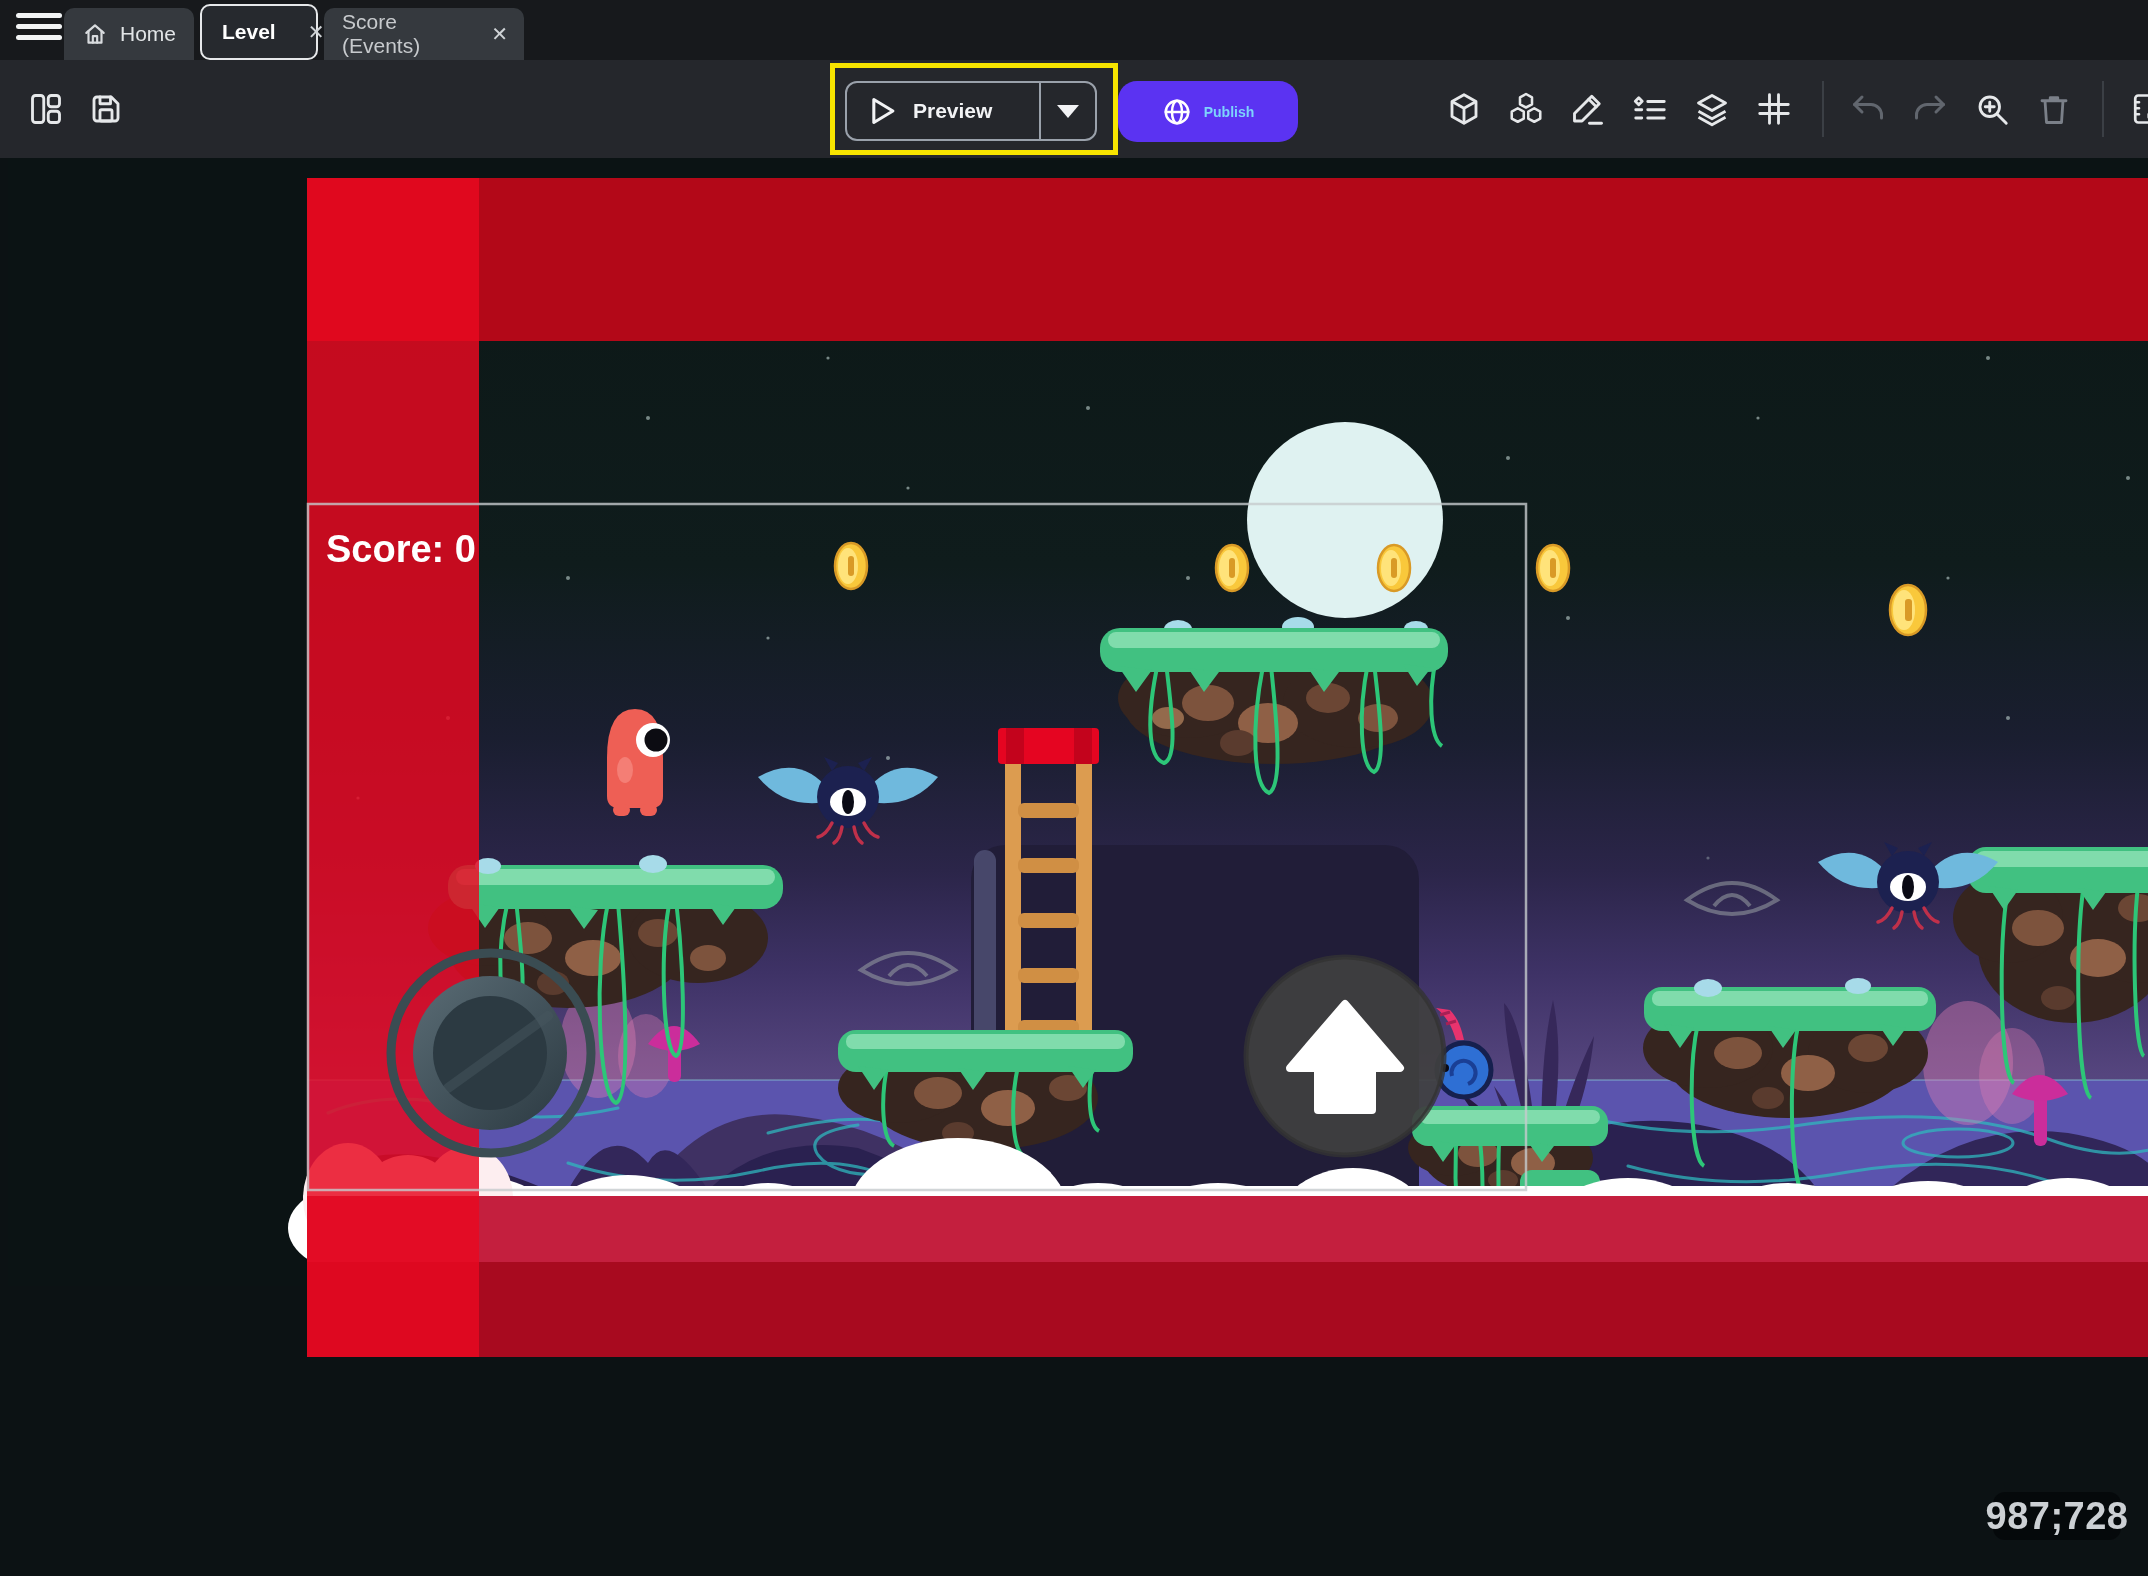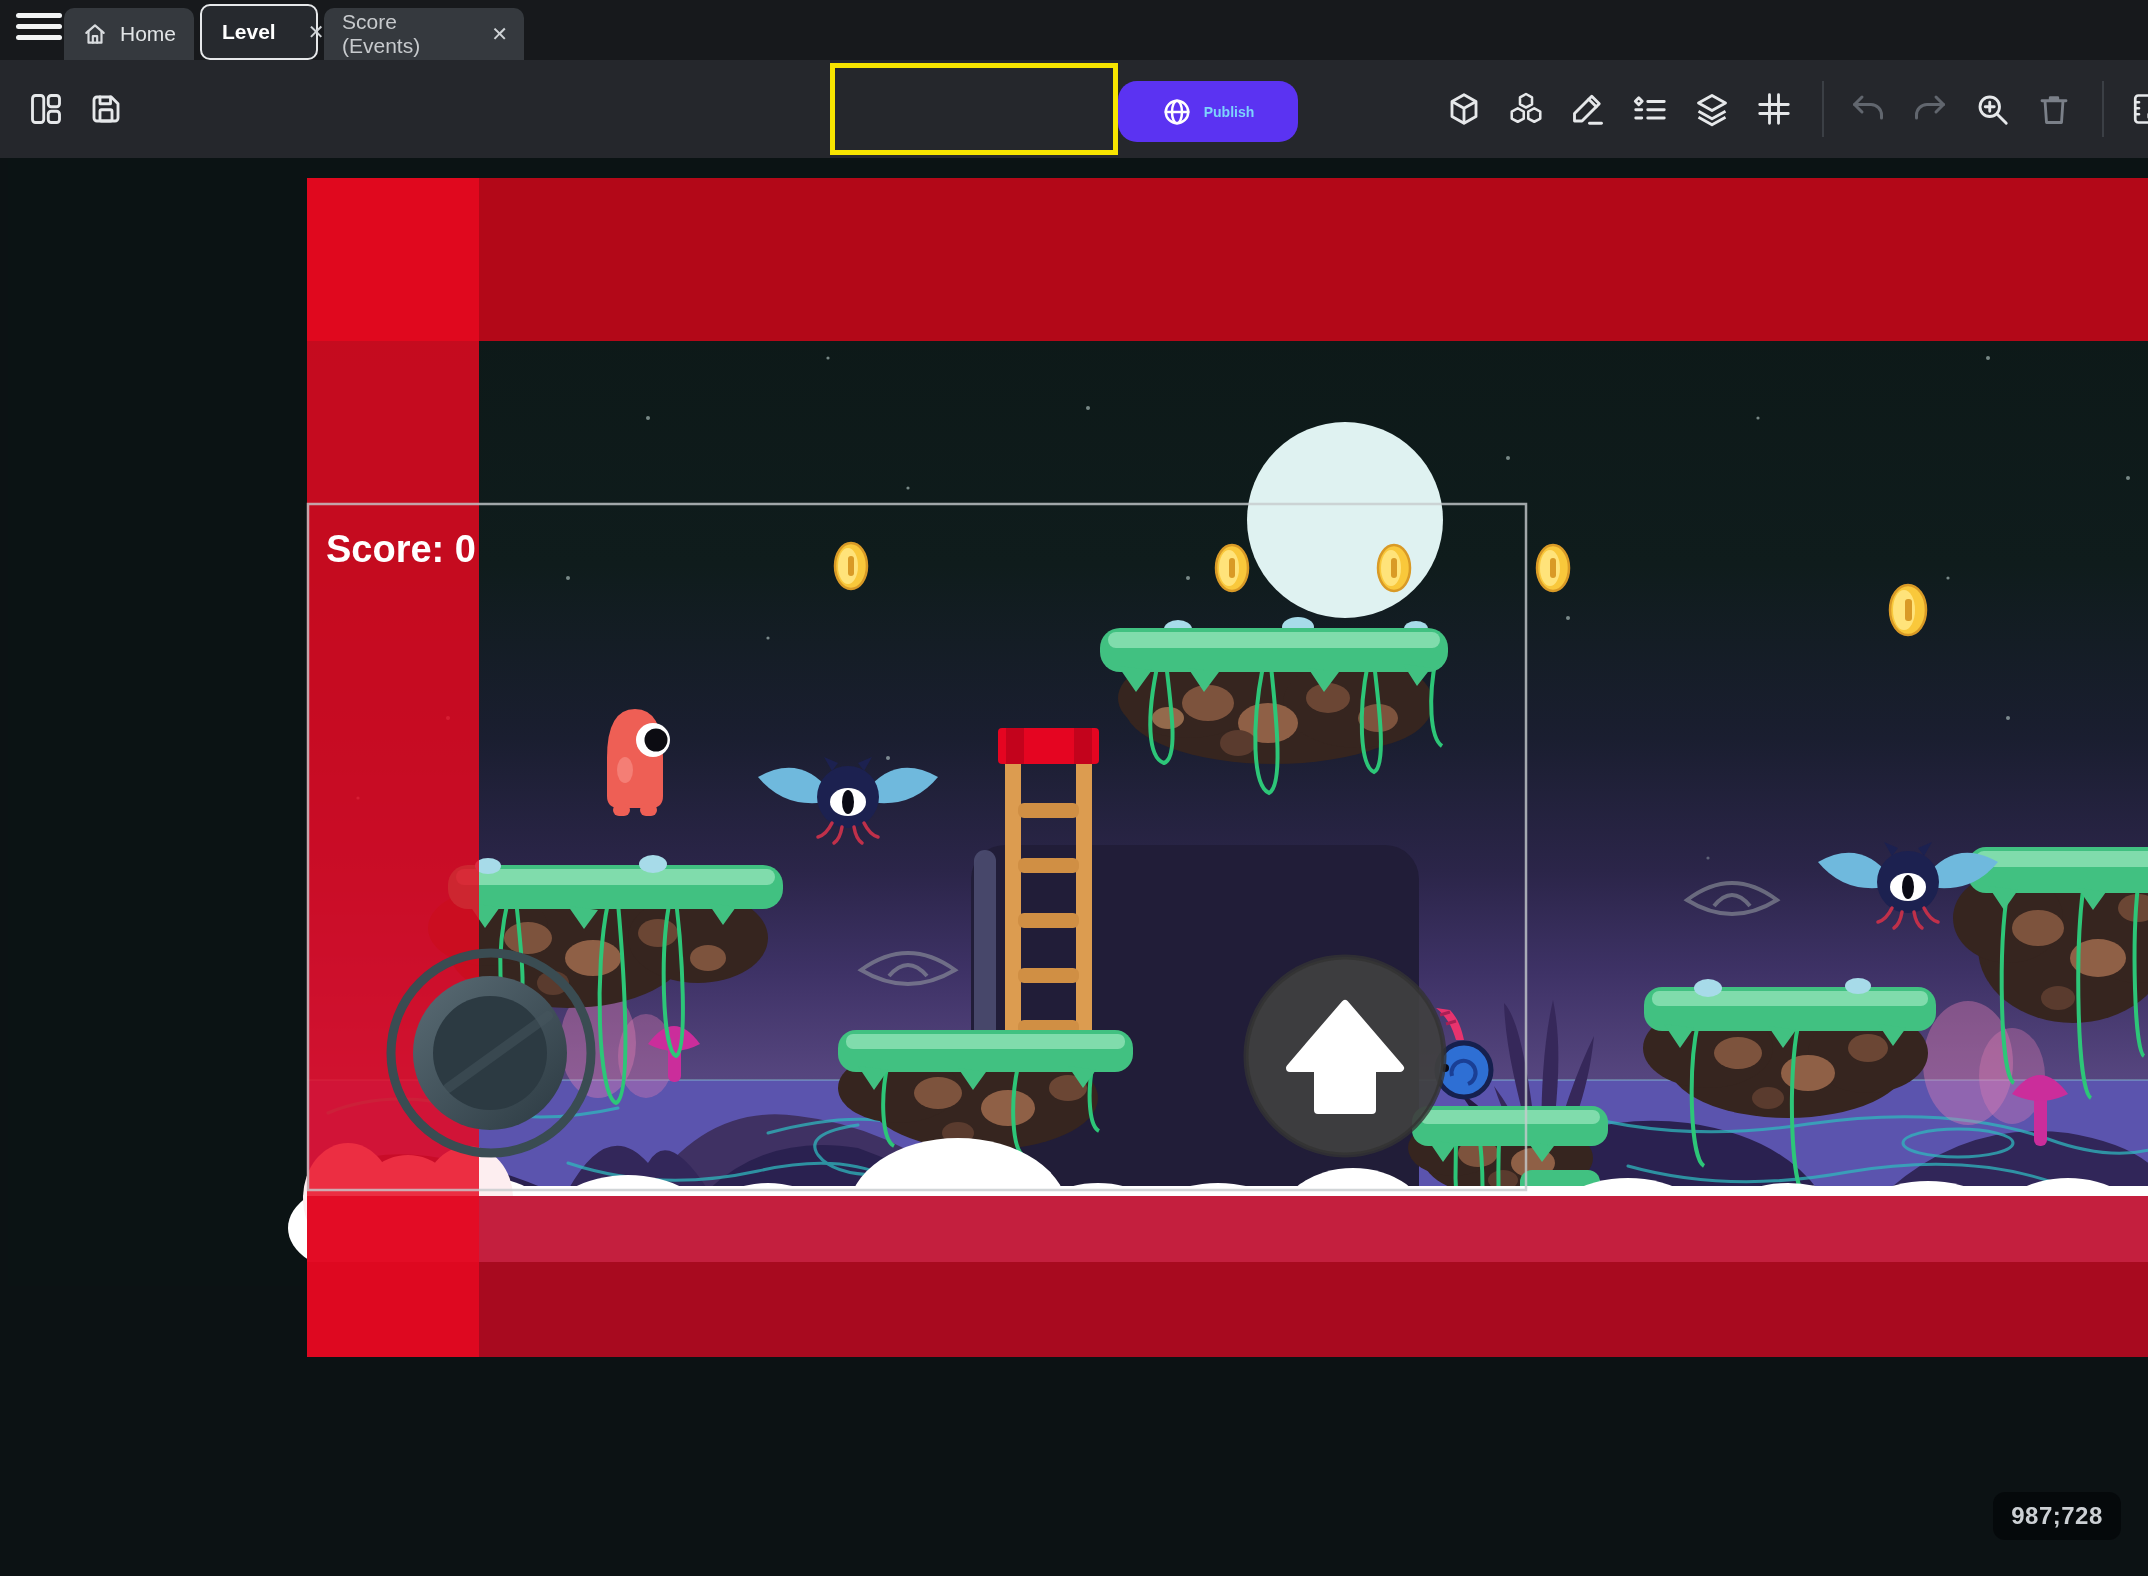--- a/index.html
+++ b/index.html
@@ -39,21 +39,21 @@
   .tgi{width:36px;height:36px;margin-right:26px;color:#e6e8ea;cursor:pointer;flex:0 0 auto;}
   .tgi svg{width:100%;height:100%;}
   .tgi.dim{color:#61666e;}
   .tgi.mid{color:#7b8089;}
   .tdivider{width:2px;height:56px;background:#3b3f45;margin:0 26px 0 4px;flex:0 0 auto;}
   
   .canvas{position:absolute;top:158px;left:8px;width:2148px;height:1128px;background:#0b1314;}
   .scene{position:absolute;top:0;left:0;}
   .win-edge{position:absolute;right:0;top:0;width:4px;height:1418px;background:#2a2e34;}
   .coords-badge{position:absolute;left:1985px;top:1334px;width:128px;height:48px;
-      background:rgba(5,9,11,.92);border-radius:12px;color:#ccd0d4;font-weight:bold;font-size:24px;
+      background:rgba(5,9,11,.92);border-radius:12px;color:#ccd0d4;font-weight:bold;font-size:38px;
       display:flex;align-items:center;justify-content:center;letter-spacing:.5px;}
 </style>
 </head>
 <body>
 
 <header class="tabbar">
   <div class="hamburger">
       <span></span>
       <span></span>
       <span style="margin:0"></span>
@@ -89,20 +89,31 @@
   </div>
   <div class="tbicon" style="left:88px">
     <svg viewBox="0 0 24 24" fill="none" stroke="currentColor" stroke-width="1.9" stroke-linecap="round" stroke-linejoin="round">
       <path d="M4 6a2 2 0 0 1 2-2h9.5L20 8.5V18a2 2 0 0 1-2 2H6a2 2 0 0 1-2-2z"></path>
       <path d="M8 4v4.5h7V4"></path>
         <rect x="8" y="12.5" width="8" height="7.5" rx="1"></rect>
     </svg>
   </div>
 
   <div class="preview-highlight"></div>
+  <div class="preview-btn">
+    <div class="preview-main">
+      <svg width="26" height="28" viewBox="0 0 20 22">
+        <path d="M2 2 L17 11 L2 20 Z" fill="none" stroke="#f2f3f5" stroke-width="2.4" stroke-linejoin="round"></path>
+      </svg>
+      <span class="preview-label">Preview</span>
+    </div>
+    <div class="preview-arrow">
+      <span class="caret-down"></span>
+    </div>
+  </div>
 
   <button class="publish-btn">
     <svg width="30" height="30" viewBox="0 0 24 24" fill="none" stroke="#ffffff" stroke-width="2" stroke-linecap="round">
       <circle cx="12" cy="12" r="9"></circle>
         <ellipse cx="12" cy="12" rx="4" ry="9"></ellipse>
         <path d="M3 12h18"></path>
     </svg>
     <span>Publish</span>
   </button>
 

